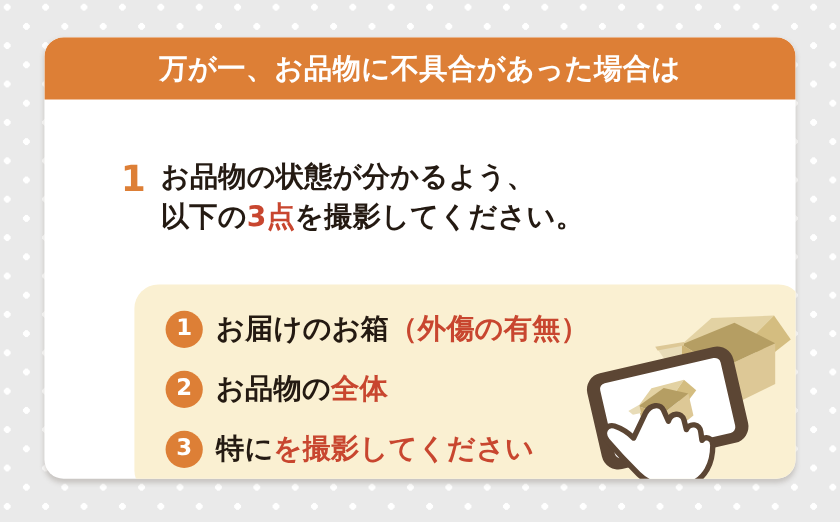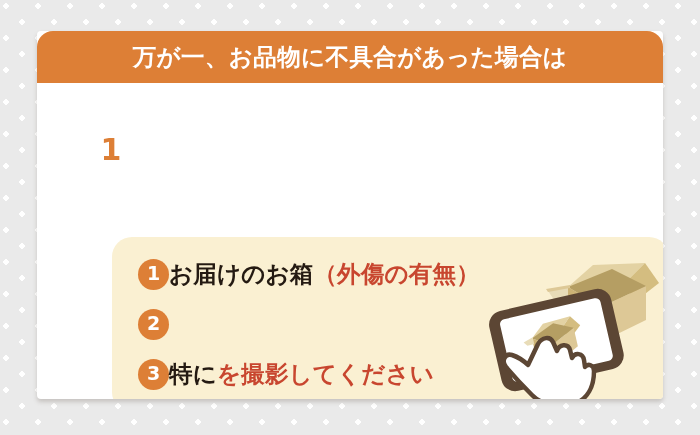--- a/index.html
+++ b/index.html
@@ -27,21 +27,21 @@
   }
 
   
   #card {
     position: absolute;
     left: 37px;
     top: 31px;
     width: 626px;
     height: 368px;
     background: #ffffff;
-    border-radius: 4px;
+    border-radius: 16px;
     box-shadow: 0 3px 4px rgba(120,110,100,0.30);
     overflow: hidden;
   }
 
   
   #header-band {
     position: absolute;
     left: 0;
     top: 0;
     width: 626px;
@@ -130,20 +130,21 @@
     font-weight: 700;
     display: flex;
     align-items: center;
     justify-content: center;
     flex: 0 0 auto;
     line-height: 1;
     padding-bottom: 1px;
     box-sizing: border-box;
   }
   .item-text {
+    margin-left: 11px;
     font-size: 23.5px;
     font-weight: 700;
     color: #241a12;
     letter-spacing: 0.2px;
     white-space: nowrap;
   }
 
   
   #illustration {
     position: absolute;
@@ -163,35 +164,44 @@
 <div id="page">
 
   <div id="card">
 
     <div id="header-band">
       <span id="header-title">万が一、お品物に不具合があった場合は</span>
     </div>
 
     <div id="step-block">
       <div id="step-number">1</div>
+      <div id="step-lines">
+        <div class="step-line">お品物の状態が分かるよう、</div>
+        <div class="step-line">
+          <span>以下の</span><span class="accent">3点</span><span>を撮影してください。</span>
+        </div>
+      </div>
     </div>
 
     <div id="list-panel">
 
       <div id="list-items">
 
         <div class="list-item">
           <div class="badge">1</div>
           <div class="item-text">
             <span>お届けのお箱</span><span class="accent">（外傷の有無）</span><span></span>
           </div>
         </div>
 
         <div class="list-item">
           <div class="badge">2</div>
+          <div class="item-text">
+            <span>お品物の</span><span class="accent">全体</span><span></span>
+          </div>
         </div>
 
         <div class="list-item">
           <div class="badge">3</div>
           <div class="item-text">
             <span>特に</span><span class="accent">を撮影してください</span><span></span>
           </div>
         </div>
 
       </div>

